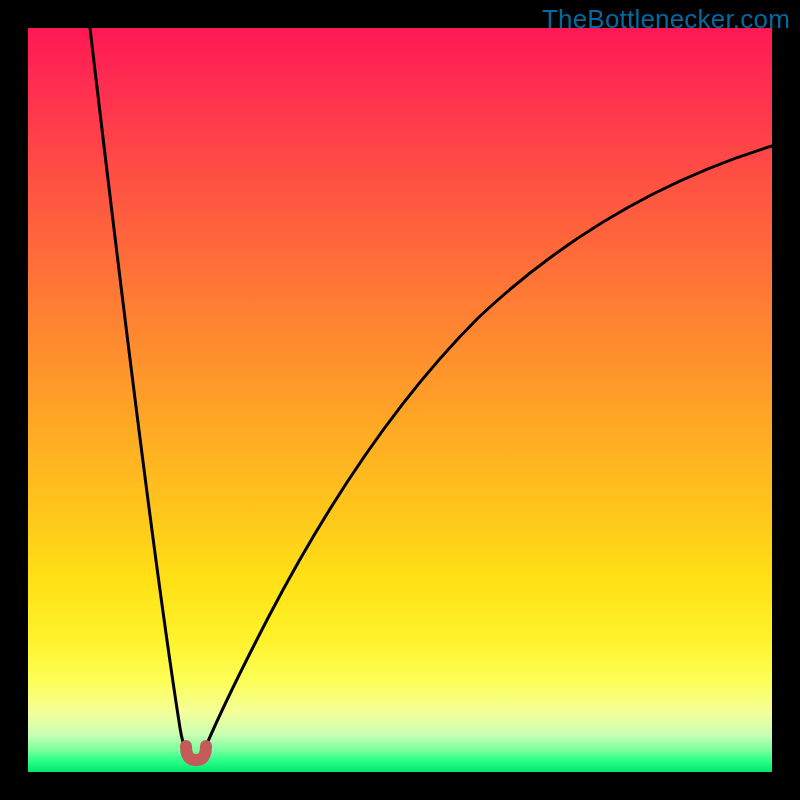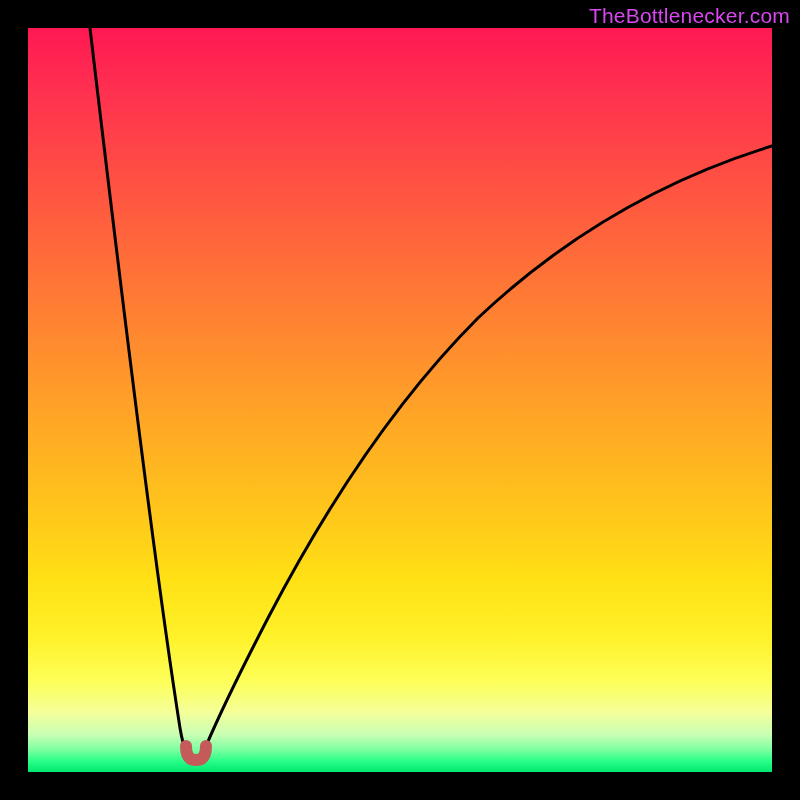--- a/index.html
+++ b/index.html
@@ -47,22 +47,22 @@
     );
   }
   .curves {
     position: absolute;
     left: 0; top: 0;
   }
   .attribution {
     position: absolute;
     top: 4px;
     right: 10px;
-    color: #d946ef;
-    font-size: 21px;
+    color: #0369a1;
+    font-size: 26px;
     letter-spacing: 0.2px;
   }
 </style>
 </head>
 <body>
 
 <div class="frame">
   <div class="plot">
     <div class="gradient"></div>
     <svg class="curves" width="744" height="744" viewBox="0 0 744 744">

